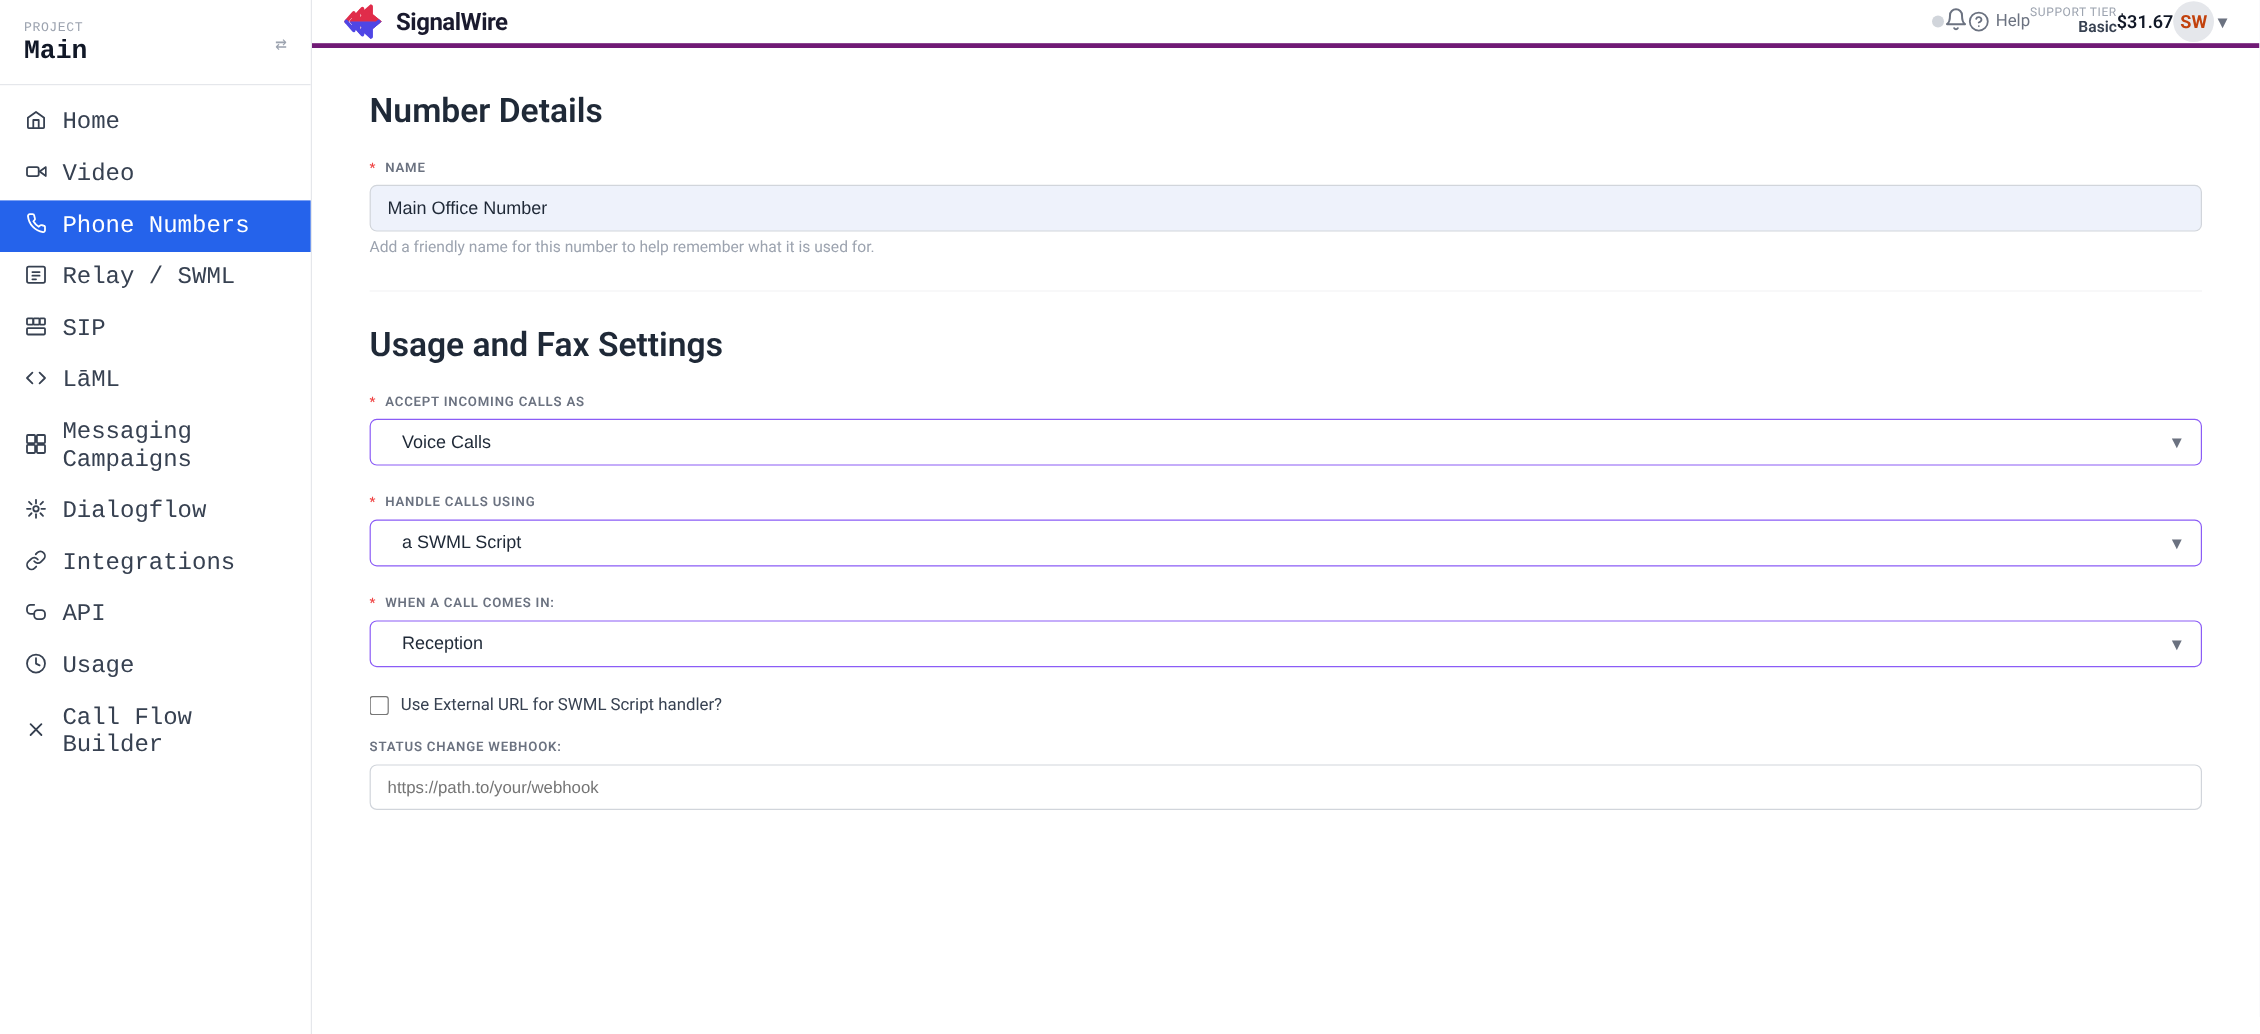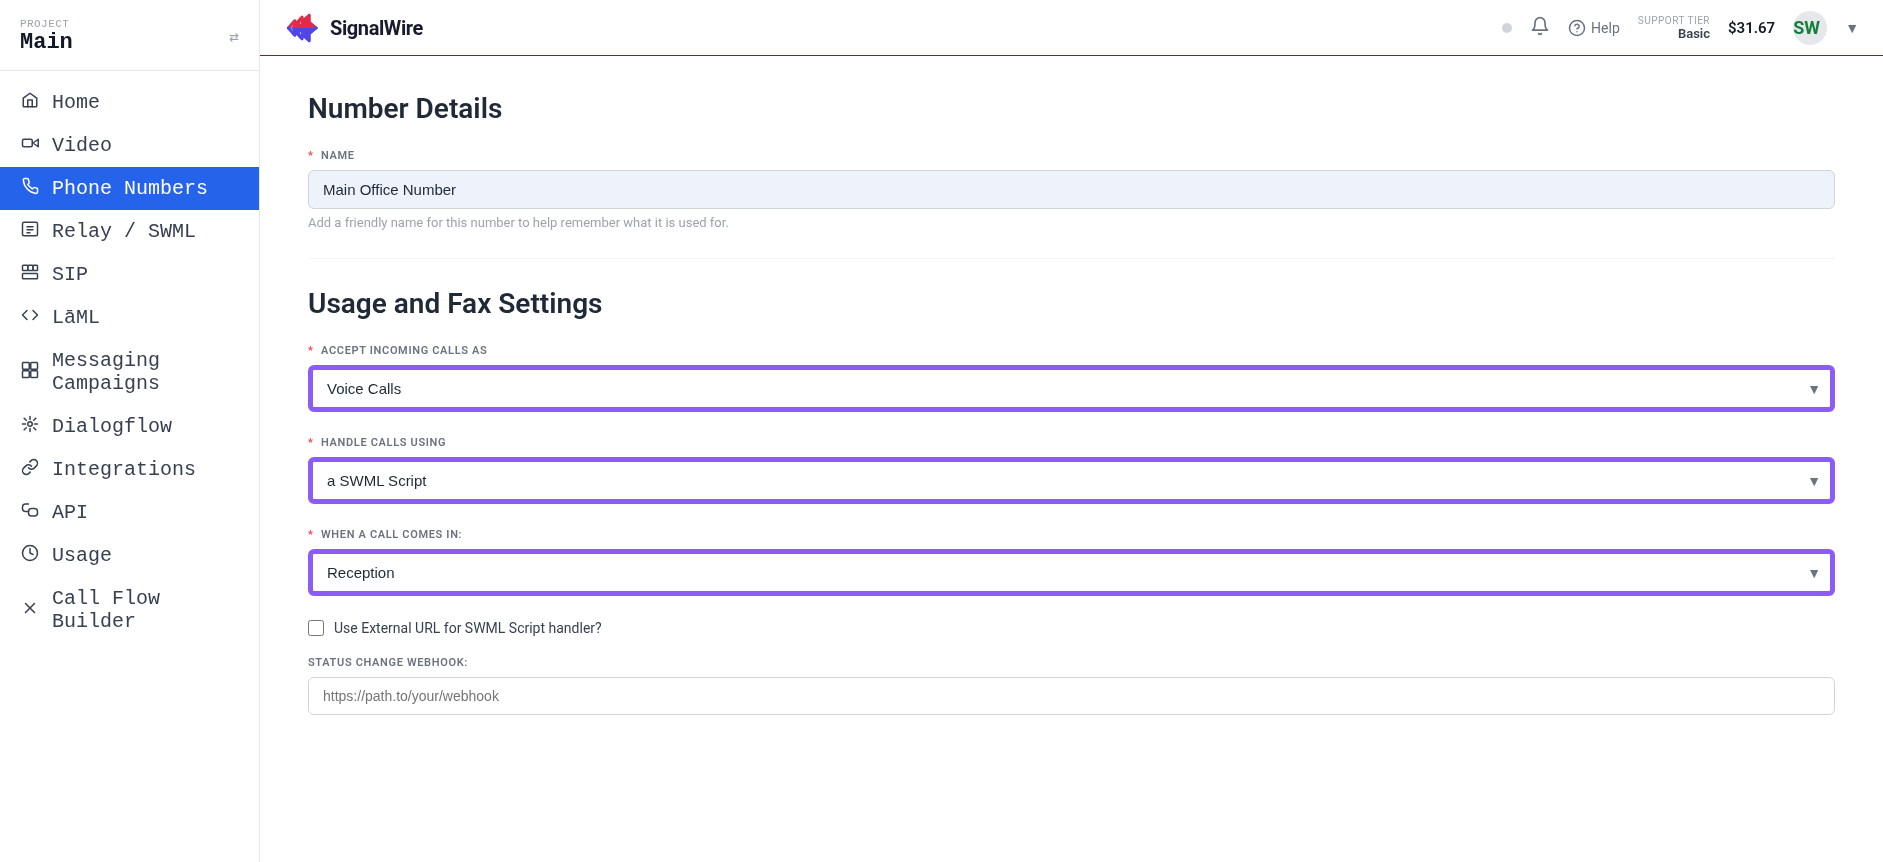--- a/index.html
+++ b/index.html
@@ -82,22 +82,22 @@
     .main-wrapper {
       flex: 1;
       display: flex;
       flex-direction: column;
       overflow: hidden;
     }
 
     
     .topbar {
       background: #fff;
-      border-bottom: 1px solid #701a75;
-      height: 56px;
+      border-bottom: 4px solid #701a75;
+      height: 40px;
       display: flex;
       align-items: center;
       padding: 0 24px;
       justify-content: space-between;
       flex-shrink: 0;
     }
 
     .topbar-logo {
       display: flex;
       align-items: center;
@@ -112,21 +112,20 @@
     .logo-text {
       font-size: 20px;
       font-weight: 700;
       color: #1a1a2e;
       letter-spacing: -0.02em;
     }
 
     .topbar-right {
       display: flex;
       align-items: center;
-      gap: 18px;
     }
 
     .topbar-status-dot {
       width: 10px;
       height: 10px;
       border-radius: 50%;
       background: #d1d5db;
     }
 
     .topbar-icon {
@@ -170,23 +169,24 @@
       color: #111827;
     }
 
     .topbar-avatar {
       width: 34px;
       height: 34px;
       border-radius: 50%;
       background: #e5e7eb;
       display: flex;
       align-items: center;
+      justify-content: center;
       font-weight: 700;
-      font-size: 18px;
-      color: #15803d;
+      font-size: 15px;
+      color: #c2410c;
       cursor: pointer;
     }
 
     .topbar-chevron {
       color: #6b7280;
       font-size: 14px;
       cursor: pointer;
     }
 
     
@@ -244,22 +244,22 @@
       background: #f3f4f6;
       margin: 28px 0;
     }
 
     .select-wrapper {
       position: relative;
     }
 
     .select-input {
       width: 100%;
-      padding: 10px 40px 10px 14px;
-      border: 5px solid #8b5cf6;
+      padding: 10px 40px 10px 26px;
+      border: 1px solid #8b5cf6;
       border-radius: 6px;
       font-size: 15px;
       color: #1f2937;
       background: #fff;
       appearance: none;
       cursor: pointer;
       outline: none;
     }
 
     .select-chevron {

